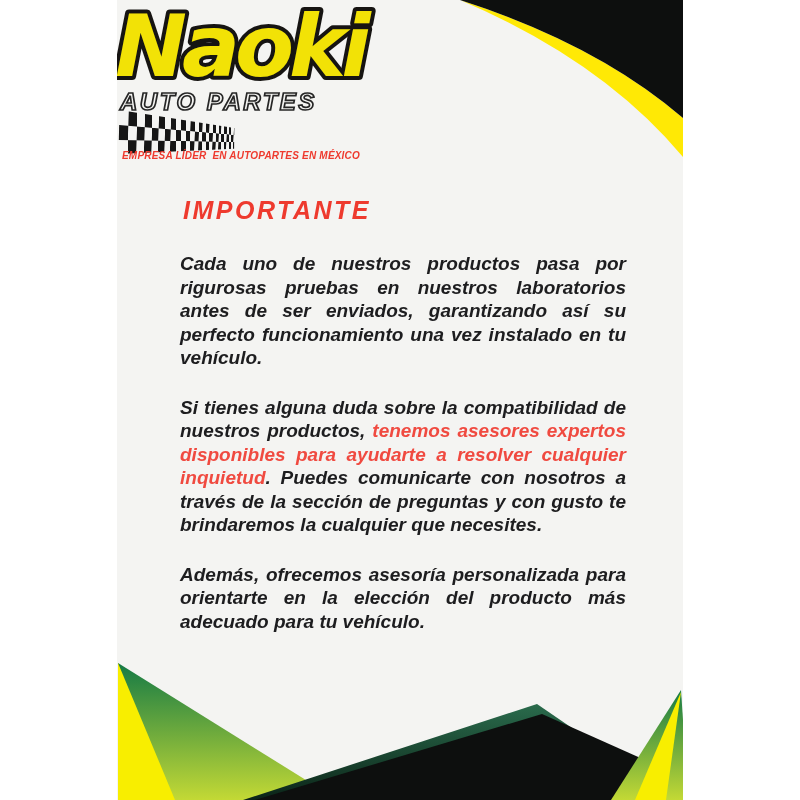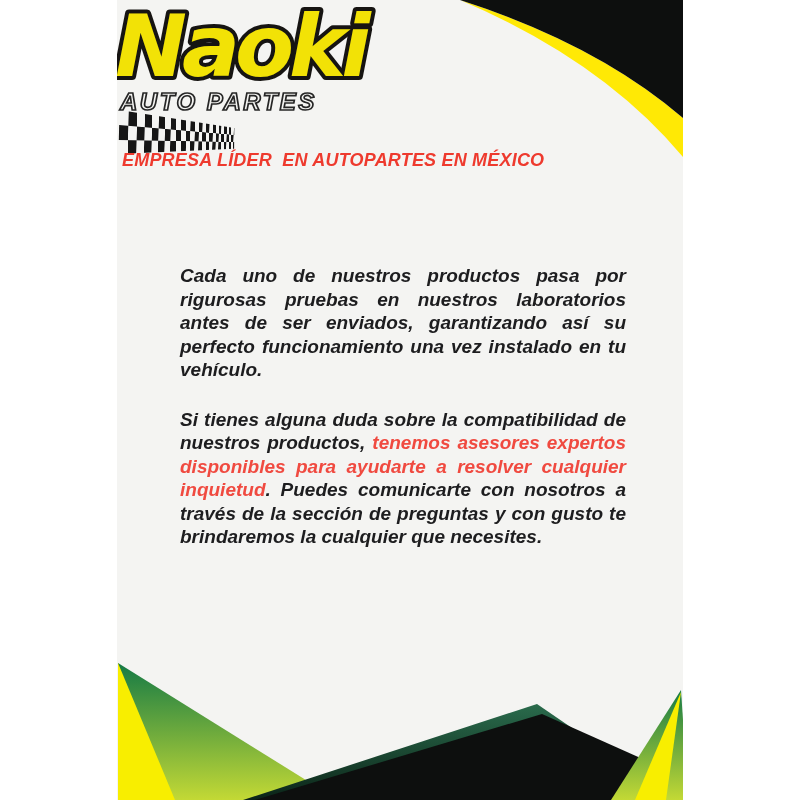--- a/index.html
+++ b/index.html
@@ -35,21 +35,21 @@
   .flag{
     position:absolute;top:110px;left:2px;
     width:380px;height:44px;
     background-image:conic-gradient(#161616 90deg,transparent 90deg 180deg,#161616 180deg 270deg,transparent 270deg);
     background-size:30px 30px;
     transform-origin:left center;
     transform:perspective(260px) rotateY(50deg) rotate(2deg);
   }
   .tagline{
     position:absolute;top:150px;left:5px;
-    font-size:18px;font-weight:bold;
+    font-size:10px;font-weight:bold;
     color:var(--accent-red);
     letter-spacing:0.2px;
     white-space:pre;
   }
 
   
   .corner-svg{position:absolute;top:0;right:0;display:block;}
 
   
   .heading{
@@ -59,21 +59,21 @@
     color:var(--accent-red);
   }
   .body-copy{
     position:absolute;top:252px;left:63px;
     width:446px;
     font-size:19px;font-weight:bold;
     line-height:23.5px;
     color:var(--text-black);
     text-align:justify;
   }
-  .body-copy p{margin-bottom:26px;margin-top:12px;}
+  .body-copy p{margin-bottom:26px;}
   .hl{color:var(--highlight-red);}
 
   
   .bottom-svg{position:absolute;bottom:0;left:0;display:block;}
 </style>
 </head>
 <body>
 
 <div class="canvas">
 
@@ -87,24 +87,26 @@
   </svg>
 
   <svg class="logo-sub-svg" width="260" height="32" viewBox="0 0 260 32" aria-hidden="true">
     <text x="3" y="24" font-family="Liberation Sans, sans-serif" font-weight="bold" font-size="24" letter-spacing="2.5" style="fill:none;stroke:#262626;stroke-width:1.7px;">AUTO PARTES</text>
   </svg>
 
   <div class="flag"></div>
 
   <div class="tagline">EMPRESA LÍDER  EN AUTOPARTES EN MÉXICO</div>
 
+  <h1 class="heading">IMPORTANTE</h1>
 
   <div class="body-copy">
     <p>Cada uno de nuestros productos pasa por rigurosas pruebas en nuestros laboratorios antes de ser enviados, garantizando así su perfecto funcionamiento una vez instalado en tu vehículo.</p>
     <p><span>Si tienes alguna duda sobre la compatibilidad de nuestros productos, </span><span class="hl">tenemos asesores expertos disponibles para ayudarte a resolver cualquier inquietud</span><span>. Puedes comunicarte con nosotros a través de la sección de preguntas y con gusto te brindaremos la cualquier que necesites.</span></p>
+    <p>Además, ofrecemos asesoría personalizada para orientarte en la elección del producto más adecuado para tu vehículo.</p>
   </div>
 
   <svg class="bottom-svg" width="566" height="200" viewBox="0 0 566 200" aria-hidden="true">
     <defs>
       <linearGradient id="gradLeft" x1="0" y1="0" x2="0" y2="1">
         <stop offset="0" style="stop-color:var(--green-dark)"></stop>
         <stop offset="1" style="stop-color:var(--green-light)"></stop>
       </linearGradient>
       <linearGradient id="gradRight" x1="0" y1="0" x2="0" y2="1">
         <stop offset="0" style="stop-color:var(--green-dark)"></stop>

